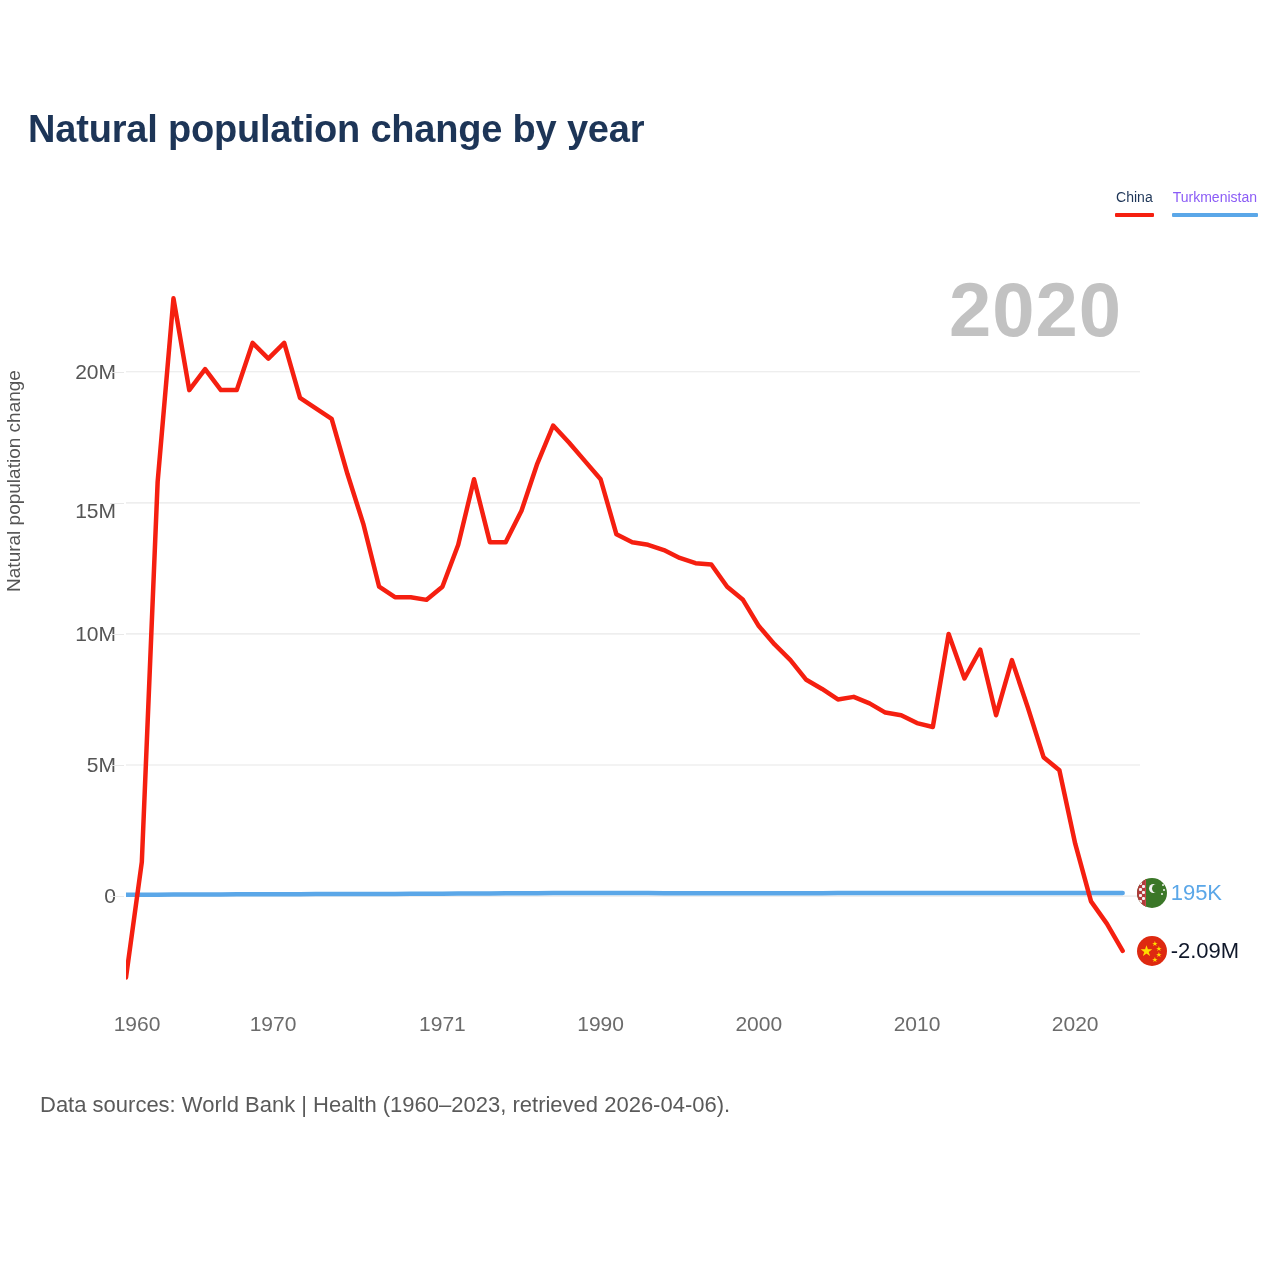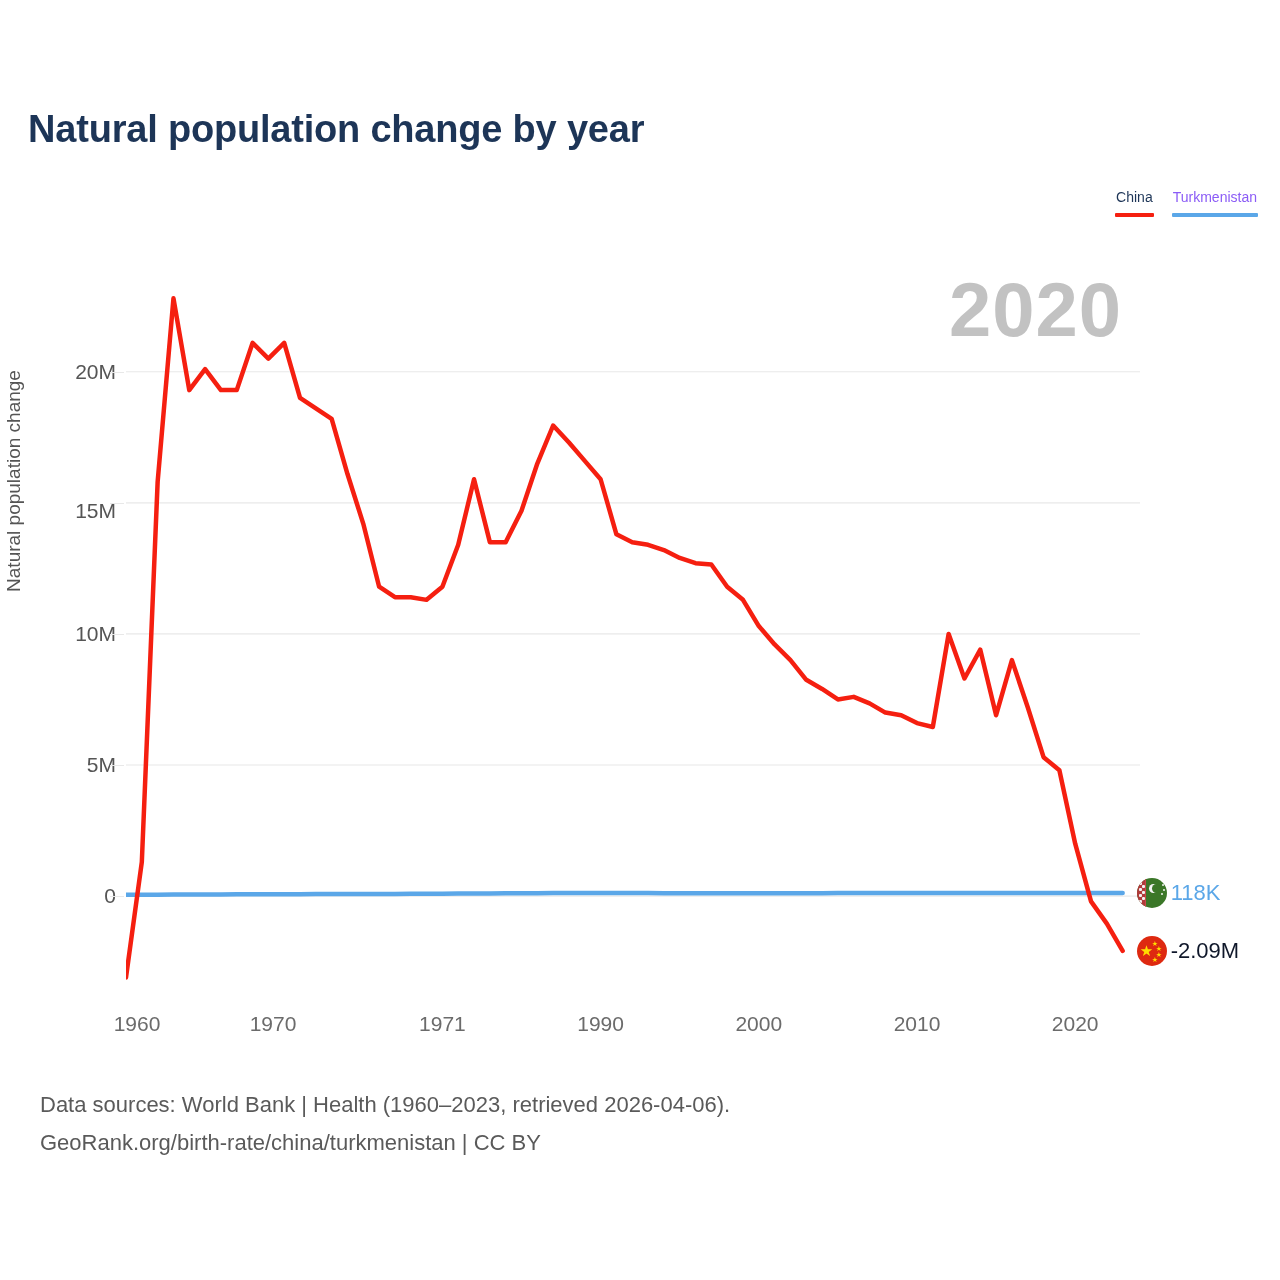--- a/index.html
+++ b/index.html
@@ -236,32 +236,31 @@
       <span class="tm-dot" style="left:2px;top:16px;"></span>
       <span class="tm-dot" style="left:2px;top:22px;"></span>
       <span class="tm-dot" style="left:5px;top:7px;"></span>
       <span class="tm-dot" style="left:5px;top:13px;"></span>
       <span class="tm-dot" style="left:5px;top:19px;"></span>
       <span class="tm-crescent"></span>
       <span class="tm-star" style="left:25px;top:6px;"></span>
       <span class="tm-star" style="left:26px;top:11px;"></span>
       <span class="tm-star" style="left:24px;top:15px;"></span>
     </span>
-    <span class="endpoint-value" style="color: rgb(91, 167, 232);">118K</span>
+    <span class="endpoint-value" style="color: rgb(91, 167, 232);">195K</span>
   </div>
 
   <div class="endpoint" id="endpoint-cn" style="left: 1136.66px; top: 935.899px;">
     <span class="flag-badge flag-cn">
       <span class="star" style="left:3px;top:7px;font-size:15px;">★</span>
       <span class="star" style="left:15px;top:4px;font-size:7px;">★</span>
       <span class="star" style="left:19px;top:9px;font-size:7px;">★</span>
       <span class="star" style="left:19px;top:15px;font-size:7px;">★</span>
       <span class="star" style="left:15px;top:20px;font-size:7px;">★</span>
     </span>
     <span class="endpoint-value" style="color: #0f172a;">-2.09M</span>
   </div>
 
   <div id="footer">
     <div>Data sources: World Bank | Health (1960–2023, retrieved 2026-04-06).</div>
-    <div>GeoRank.org/birth-rate/china/turkmenistan | CC BY</div>
   </div>
 
 </div>
 
 </body></html>

